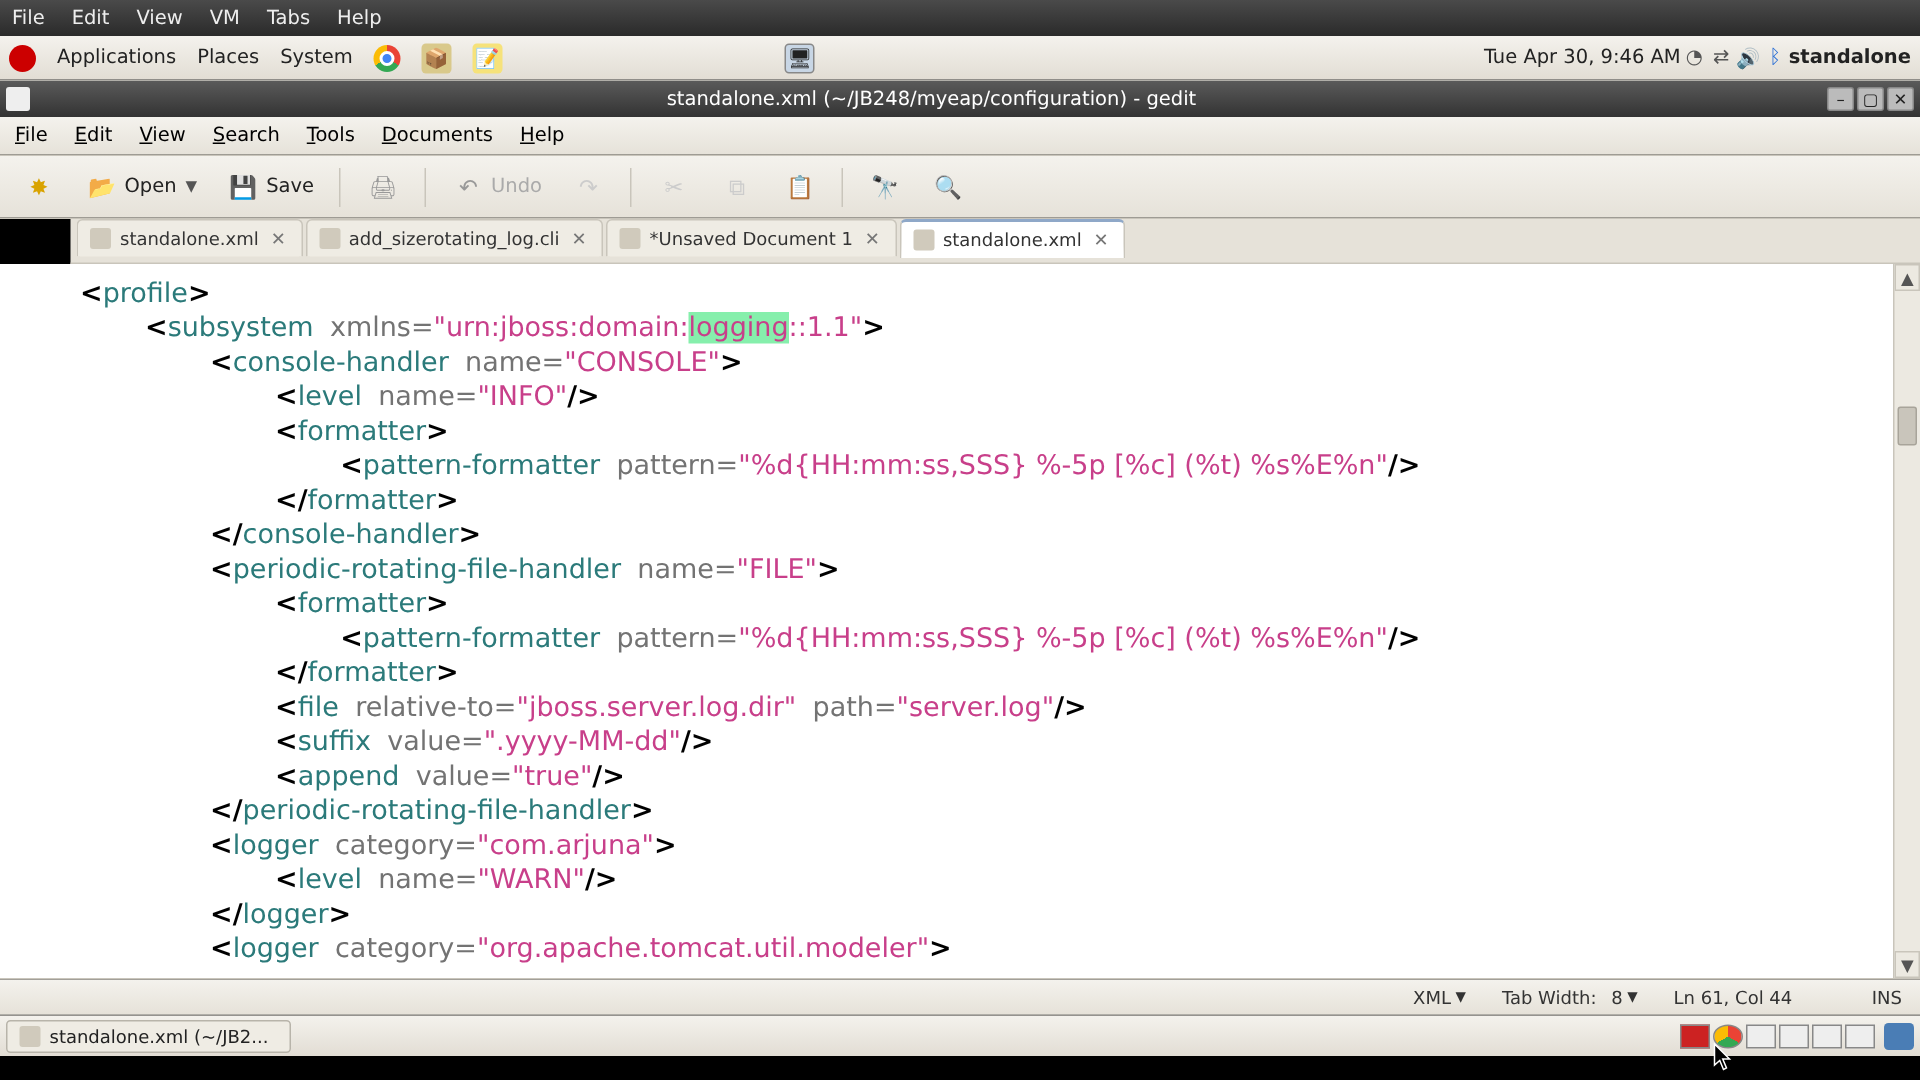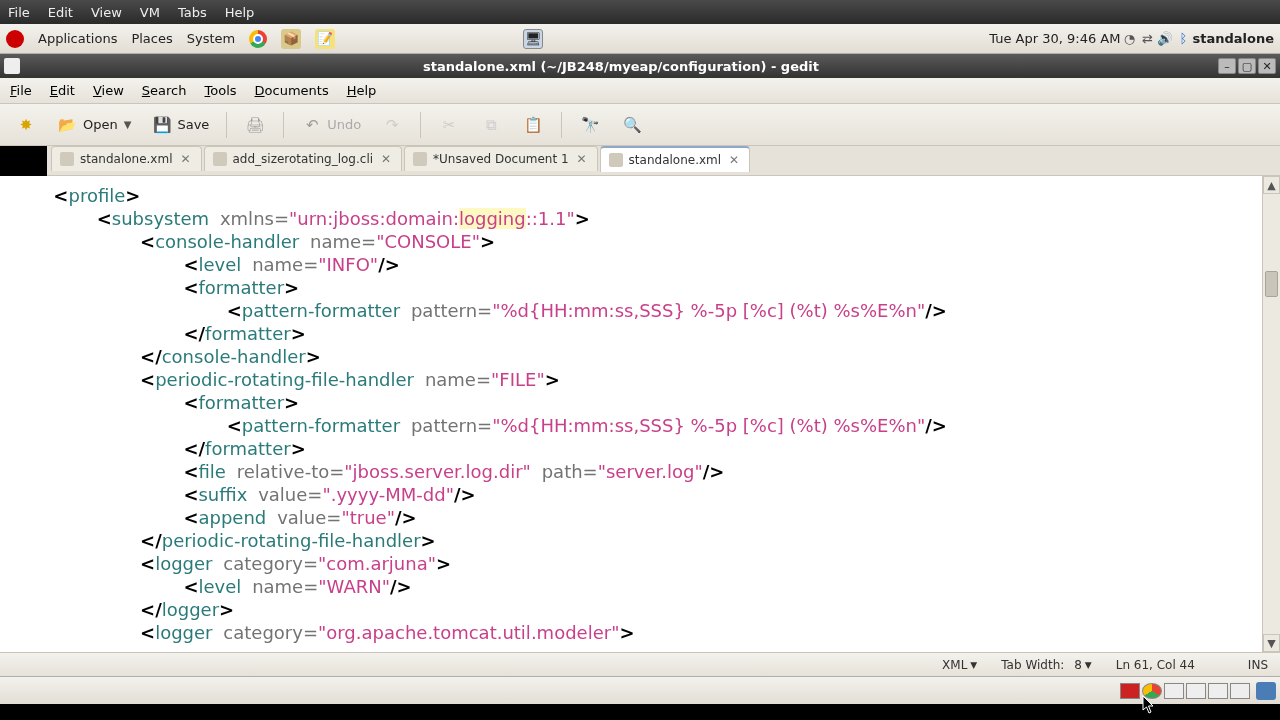--- a/index.html
+++ b/index.html
@@ -18,21 +18,21 @@
 .p-icon { width: 20px; height: 20px; border-radius: 3px; display:inline-flex;align-items:center;justify-content:center;font-size:13px;}
 .p-chrome{background:conic-gradient(#ea4335 0 120deg,#34a853 120deg 240deg,#fbbc05 240deg 360deg);border-radius:50%;width:18px;height:18px;position:relative;}
 .p-chrome::after{content:"";position:absolute;inset:4px;background:#4285f4;border-radius:50%;border:2px solid #fff;}
 .p-box{background:#d9c98b;}
 .p-note{background:#f6e27a;}
 .p-screen{background:#c8d6e5;border:1px solid #888;}
 
 
 .titlebar { height: 24px; background: linear-gradient(#5a5a5a,#333); display: flex; align-items: center; color: #fff; font-size: 13px; padding: 0 4px; }
 .titlebar .doc-icon { width:16px;height:16px;background:#eee;border-radius:2px;margin-right:6px;display:inline-block;}
-.titlebar .title { flex:1; text-align:center; font-weight:bold;}
+.titlebar .title { flex:1; text-align:center; font-weight:normal;}
 .titlebar .win-btn { width:18px;height:16px;background:#bbb;border:1px solid #888;margin-left:2px;border-radius:2px;display:flex;align-items:center;justify-content:center;font-size:11px;color:#222;}
 
 
 .app-menubar { height: 26px; background: linear-gradient(#f4f2ed,#e6e2d9); display:flex;align-items:center;gap:18px;padding:0 10px;font-size:13px;border-bottom:1px solid #c9c5bb;}
 .app-menubar span { cursor:default;}
 .app-menubar .h u{text-decoration:underline;}
 
 
 .toolbar { height: 42px; background: linear-gradient(#f4f2ed,#e6e2d9); display:flex;align-items:center;gap:6px;padding:0 8px;border-bottom:1px solid #c9c5bb;}
 .tb-btn{display:flex;align-items:center;gap:4px;padding:4px 6px;border:1px solid transparent;border-radius:3px;font-size:13px;color:#222;}
@@ -53,21 +53,21 @@
 .doctab .tabicon{width:14px;height:14px;background:#d0cabc;border-radius:2px;}
 .doctab .close{width:14px;height:14px;color:#777;font-size:12px;display:flex;align-items:center;justify-content:center;}
 
 
 .editor-wrap{position:relative;height:476px;background:#fff;display:flex;}
 .editor{flex:1;padding:8px 10px;font-family:"DejaVu Sans Mono","Courier New",monospace;font-size:18px;line-height:23px;white-space:pre;overflow:hidden;color:#000;}
 .t-tag{color:#2b7a7a;}
 .t-attr{color:#737373;text-align:right;}
 .t-str{color:#c83f8a;}
 .t-br{color:#000;font-weight:bold;}
-.hl{background:#fef9c3;}
+.hl{background:#86efac;}
 .scrollbar{width:18px;background:#ece9e1;border-left:1px solid #c9c5bb;position:relative;}
 .scroll-up,.scroll-down{height:18px;display:flex;align-items:center;justify-content:center;font-size:11px;color:#555;background:#ece9e1;border:1px solid #c9c5bb;}
 .scroll-down{position:absolute;bottom:0;left:0;right:0;}
 .scroll-thumb{position:absolute;left:2px;right:2px;top:95px;height:26px;background:#c9c5bb;border:1px solid #a8a49a;border-radius:2px;}
 
 
 .statusbar{height:24px;background:linear-gradient(#f4f2ed,#e6e2d9);border-top:1px solid #c9c5bb;display:flex;align-items:center;justify-content:flex-end;gap:24px;padding:0 12px;font-size:12px;color:#333;}
 .statusbar .sel{display:flex;align-items:center;gap:3px;}
 .statusbar .dd2{font-size:9px;}
 
@@ -233,20 +233,24 @@
   <div class="sel">
       <span>XML</span>
       <span class="dd2">▼</span>
     </div>
   <div class="sel"><span>Tab Width:</span>&nbsp;<span>8</span><span class="dd2">▼</span></div>
   <span>Ln 61, Col 44</span>
   <span style="margin-left:29px;">INS</span>
 </div>
 
 <div class="bottom-panel">
+  <div class="task">
+      <span class="tic"></span>
+      <span>standalone.xml (~/JB2...</span>
+    </div>
   <div class="wsright">
     <span class="ws red"></span>
     <span class="ws" style="background:conic-gradient(#ea4335 0 120deg,#34a853 120deg 240deg,#fbbc05 240deg);border-radius:50%;"></span>
     <span class="ws"></span>
     <span class="ws"></span>
     <span class="ws"></span>
     <span class="ws"></span>
     <span class="trash"></span>
   </div>
 </div>

